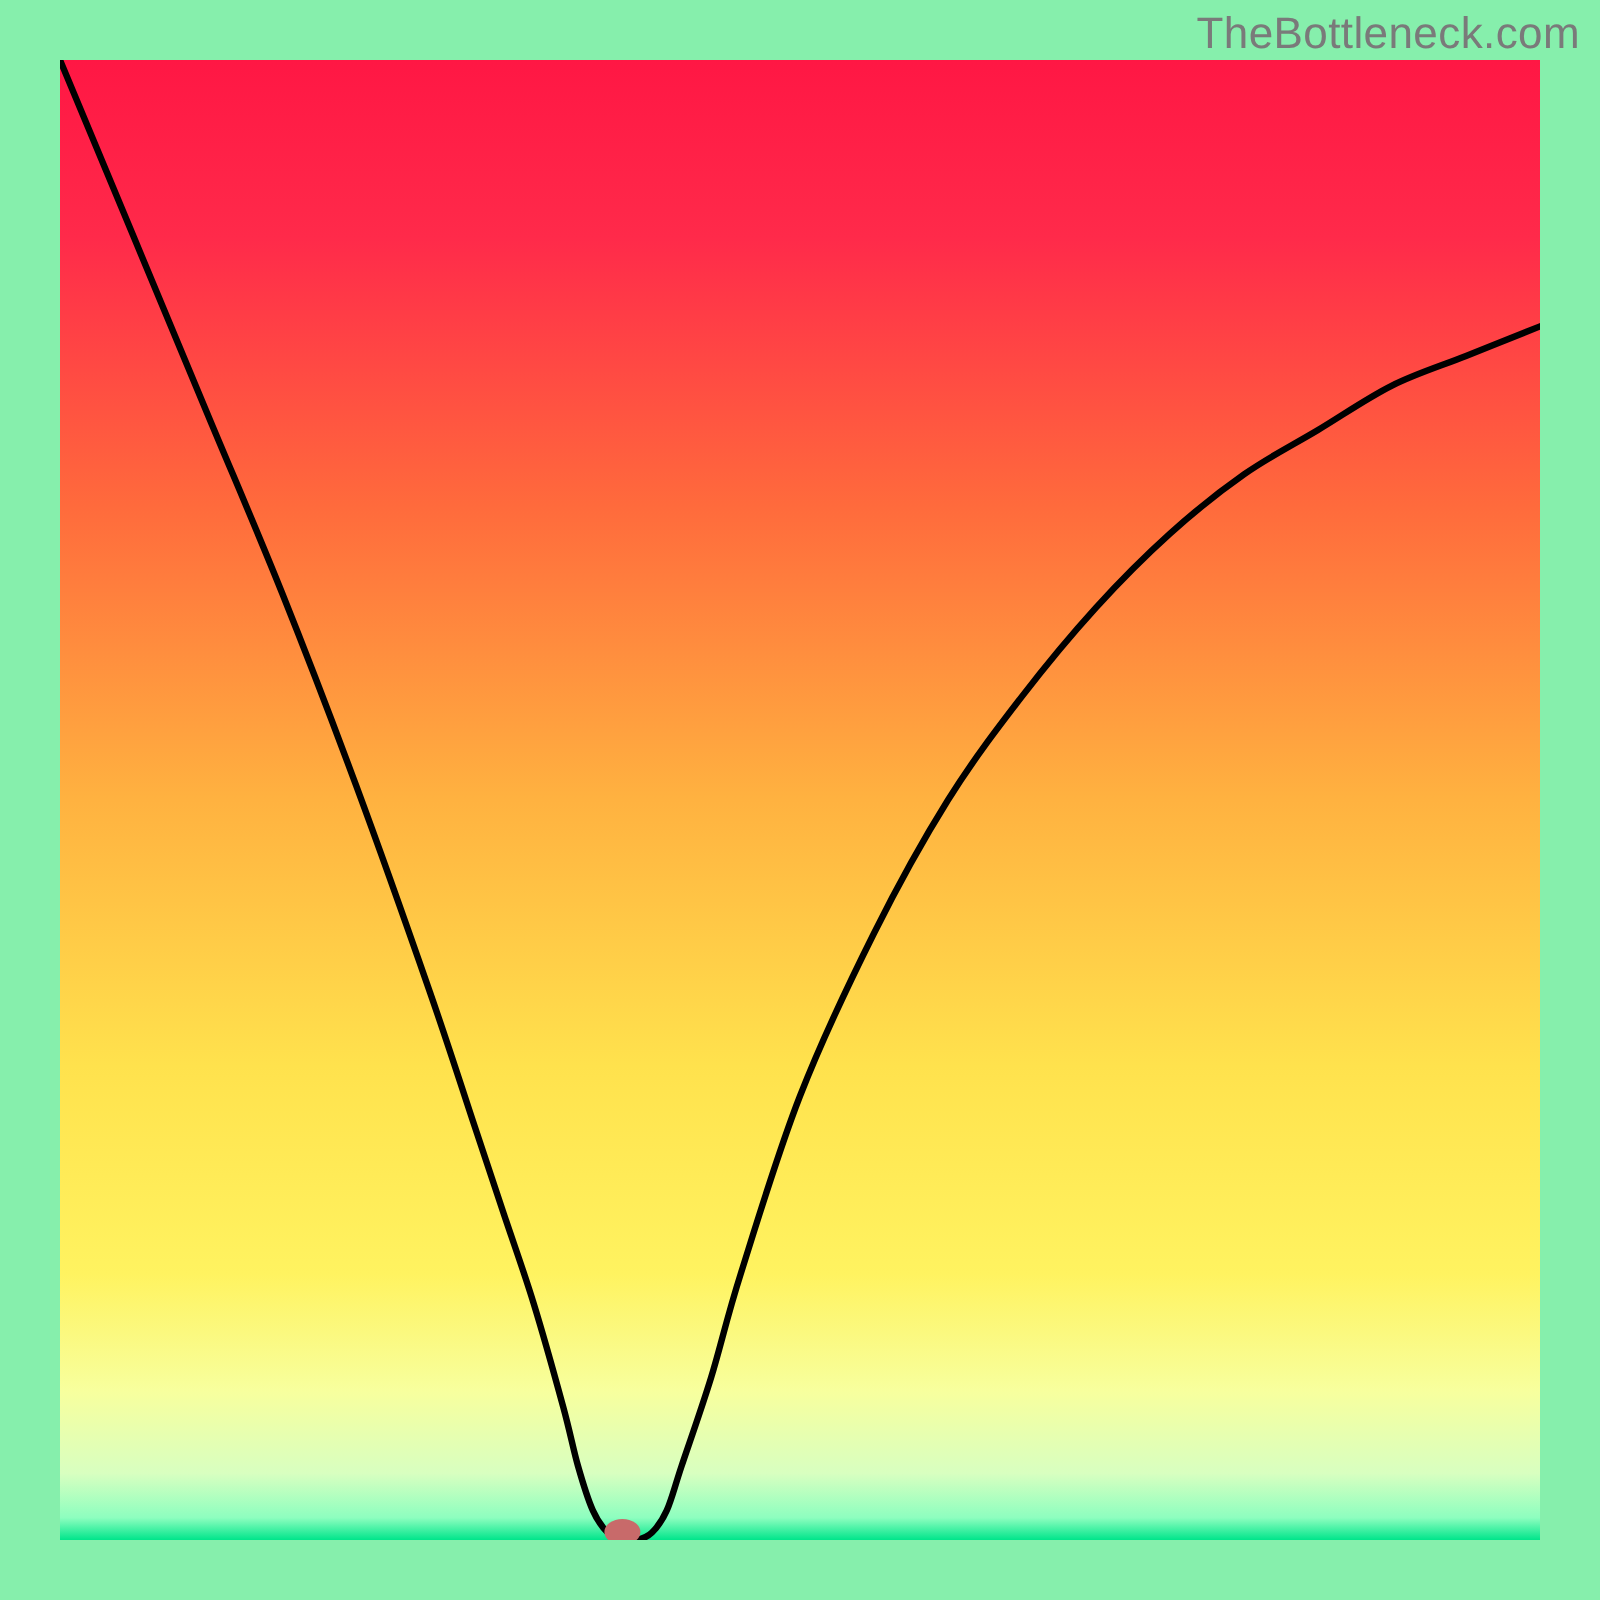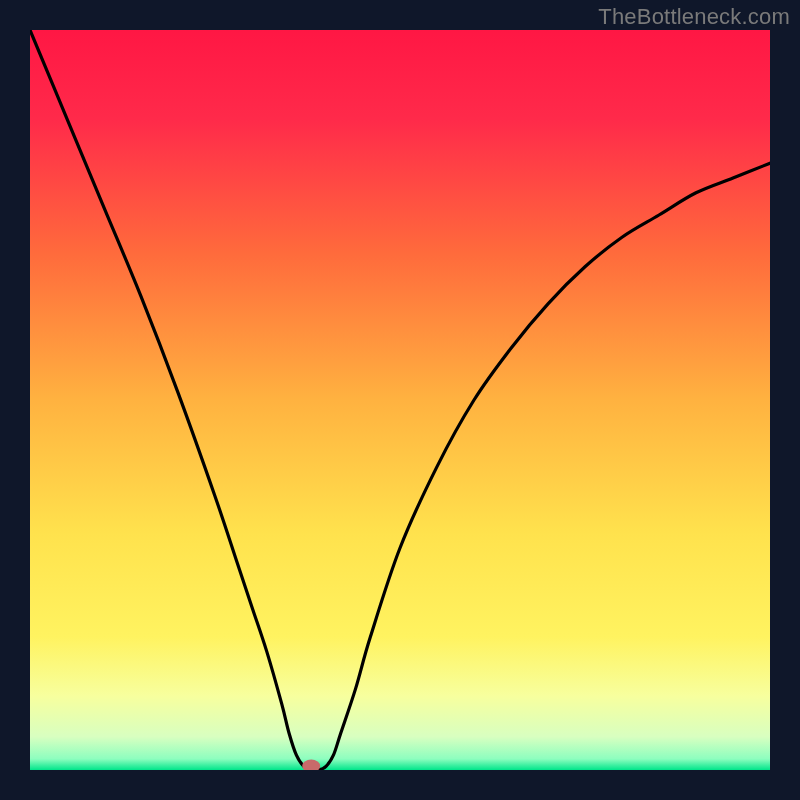--- a/index.html
+++ b/index.html
@@ -6,21 +6,21 @@
     margin: 0;
     padding: 0;
     width: 800px;
     height: 800px;
     overflow: hidden;
     font-family: Arial, Helvetica, sans-serif;
   }
   .frame {
     width: 800px;
     height: 800px;
-    background: #0f172a;
+    background: #86efac;
     position: relative;
     box-sizing: border-box;
   }
   .plot {
     position: absolute;
     left: 30px;
     top: 30px;
     width: 740px;
     height: 740px;
   }

